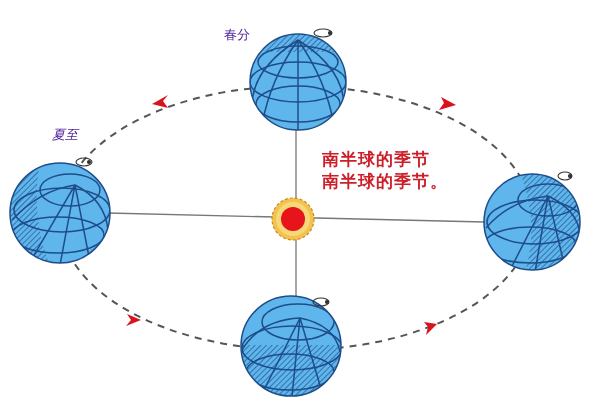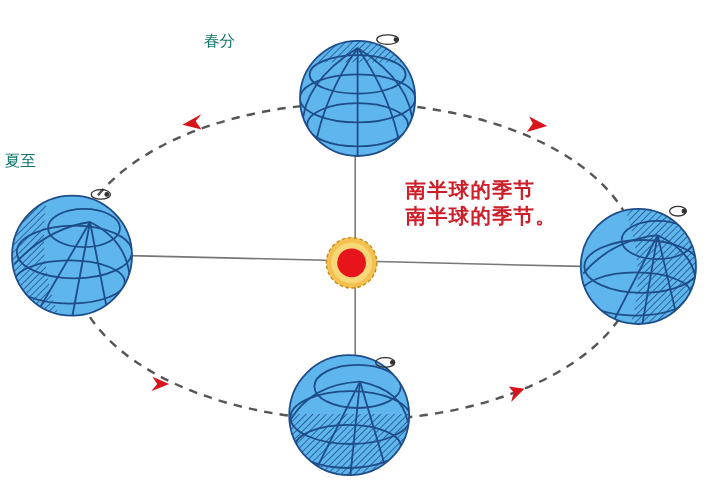--- a/index.html
+++ b/index.html
@@ -1,19 +1,19 @@
 <!DOCTYPE html>
 <html><head>
 <meta charset="utf-8">
 <style>
   html, body { margin: 0; padding: 0; background: #ffffff; }
   #stage { position: relative; width: 600px; height: 413px; overflow: hidden; background: #ffffff; font-family: "DejaVu Sans", sans-serif; }
   svg { position: absolute; left: 0; top: 0; }
-  .lbl { position: absolute; color: #0f766e; font-size: 13px; line-height: 17px; text-align: left; white-space: nowrap; }
-  .note { position: absolute; color: #cc1f2a; font-size: 17px; font-weight: bold; line-height: 22px; letter-spacing: 1px; white-space: nowrap; margin-left: 16px; }
+  .lbl { position: absolute; color: #4c1d95; font-size: 13px; line-height: 17px; text-align: right; white-space: nowrap; }
+  .note { position: absolute; color: #cc1f2a; font-size: 17px; font-weight: bold; line-height: 22px; letter-spacing: 1px; white-space: nowrap; }
 </style>
 </head>
 <body>
 
 <div id="stage">
   <svg width="600" height="413" viewBox="0 0 600 413">
     <defs>
       <pattern id="hatch" patternUnits="userSpaceOnUse" width="4" height="4" patternTransform="rotate(45)">
         <line x1="0" y1="0" x2="0" y2="4" stroke="#1e4d8a" stroke-width="1.3"></line>
       </pattern>
@@ -138,21 +138,21 @@
       <g stroke="#333" fill="none" stroke-width="1.1">
         <ellipse cx="321" cy="302" rx="8" ry="4"></ellipse>
         <circle cx="327" cy="302" r="1.5" fill="#333"></circle>
       </g>
     </g>
   </svg>
 
   <div class="lbl" style="left:170px; top:26px; width:80px;">
     <div>春分</div>
   </div>
-  <div class="lbl" style="left:4px; top:126px; width:62px;">
+  <div class="lbl" style="left:16px; top:126px; width:62px;font-style:italic;">
     <div>夏至</div>
   </div>
 
   <div class="note" style="left:322px; top:148px;">
     <div>南半球的季节</div>
     <div>南半球的季节。</div>
   </div>
 </div>
 
 </body></html>

